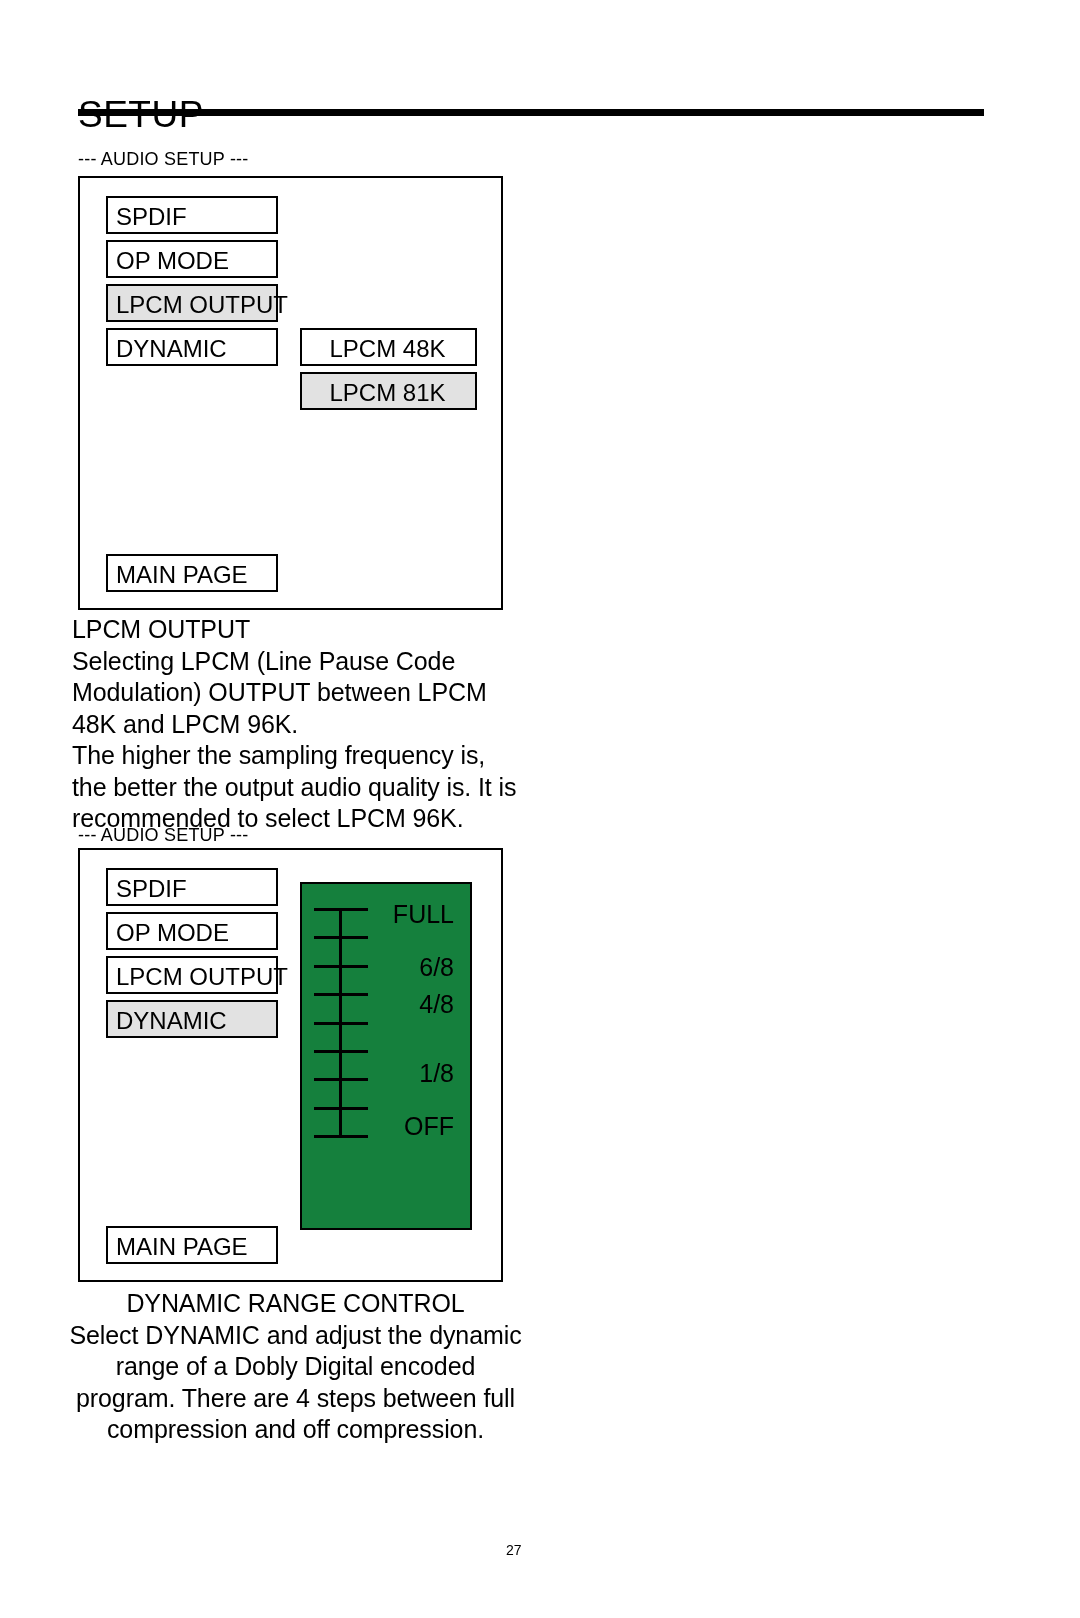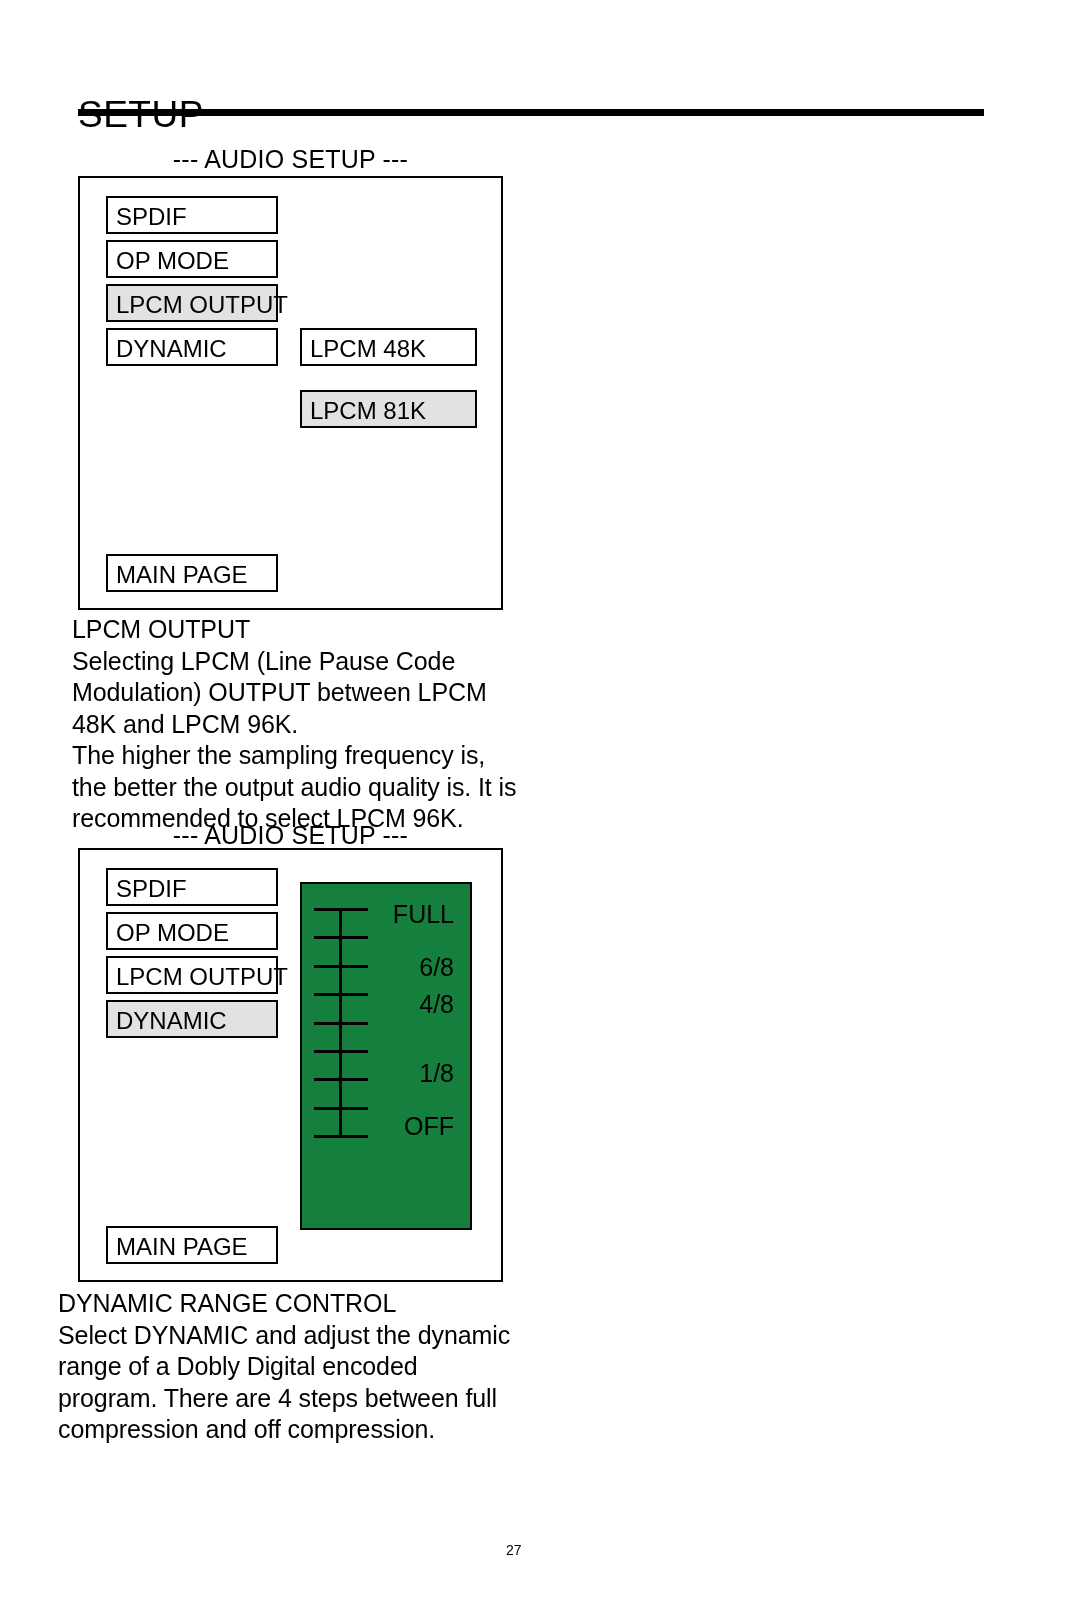--- a/index.html
+++ b/index.html
@@ -40,22 +40,21 @@
   .column {
     position: absolute;
     top: 0;
     height: 1618px;
   }
   #left-column  { left: 0px; width: 540px; }
   #right-column { left: 540px; width: 540px; }
 
   
   .osd-caption {
-    text-align: center;
-    font-size: 25px;
+    font-size: 18px;
     line-height: 30px;
     letter-spacing: 0.2px;
     white-space: nowrap;
   }
   .osd-panel {
     border: 2px solid #000000;
     background: #ffffff;
     position: relative;
     box-sizing: border-box;
   }
@@ -88,21 +87,21 @@
   #audio-setup-1-menu {
     position: absolute; left: 26px; top: 18px; width: 172px;
   }
   #audio-setup-1-menu .osd-item { margin-bottom: 6px; }
   #audio-setup-1-mainpage {
     position: absolute; left: 26px; top: 376px; width: 172px;
   }
   #lpcm-options {
     position: absolute; left: 220px; top: 150px; width: 177px;
   }
-  #lpcm-options .osd-item { margin-bottom: 24px; }
+  #lpcm-options .osd-item { margin-bottom: 6px; text-align: center; }
 
   #lpcm-text { position: absolute; left: 72px; top: 614px; width: 448px; }
 
   
   #audio-setup-2-caption { position: absolute; left: 78px; top: 820px; width: 425px; }
   #audio-setup-2-panel {
     position: absolute; left: 78px; top: 848px; width: 425px; height: 434px;
   }
   #audio-setup-2-menu {
     position: absolute; left: 26px; top: 18px; width: 172px;
@@ -128,21 +127,21 @@
     position: absolute; left: 0; width: 54px; height: 3px; background: #000000;
   }
   #dynamic-slider-labels {
     position: absolute; left: 66px; top: 24px; width: 96px; height: 230px;
   }
   #dynamic-slider-labels .slider-label {
     position: absolute; right: 10px;
     font-size: 25px; line-height: 25px; white-space: nowrap;
   }
 
-  #dynamic-text { position: absolute; left: 58px; top: 1288px; width: 455px; }
+  #dynamic-text { position: absolute; left: 68px; top: 1288px; width: 455px; text-align: center; }
 
   
   #page-number {
     position: absolute; left: 506px; top: 1540px;
     font-size: 14px; line-height: 20px;
   }
 </style>
 </head>
 <body>
 

